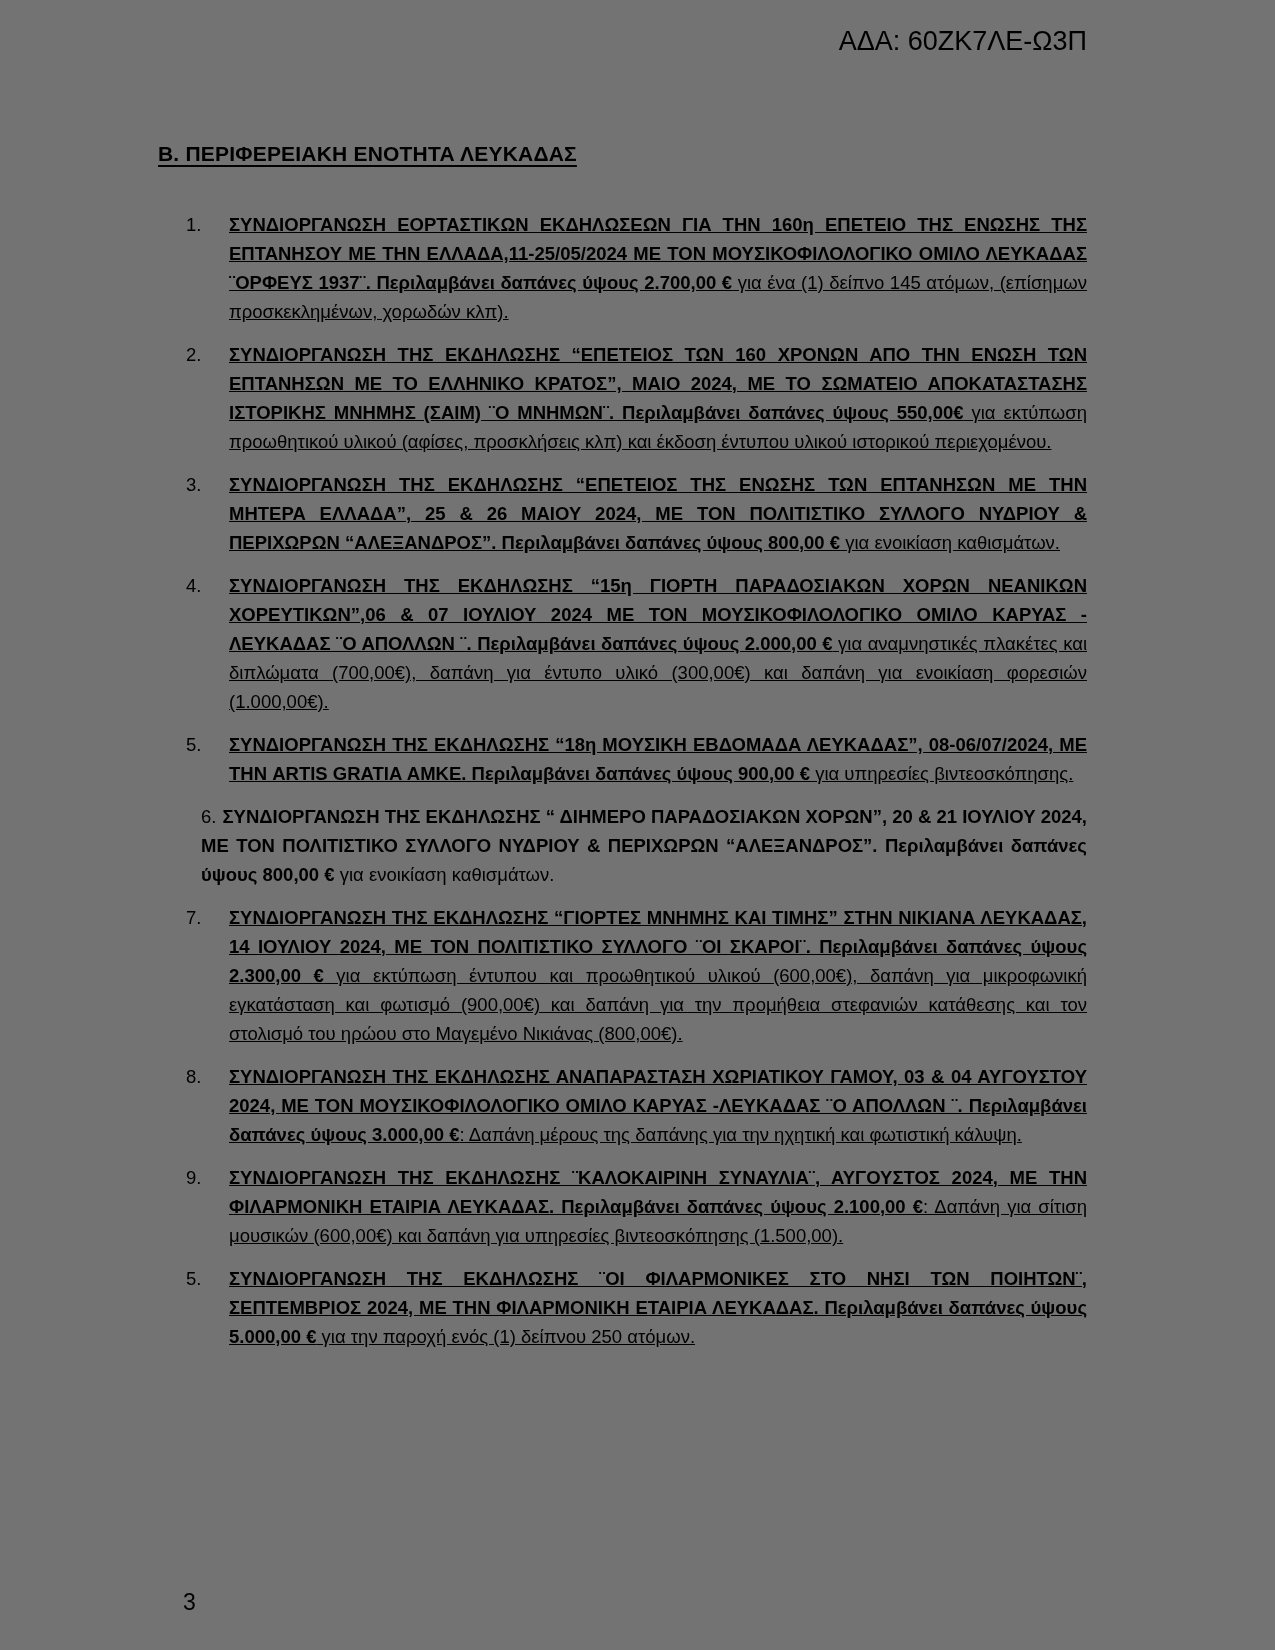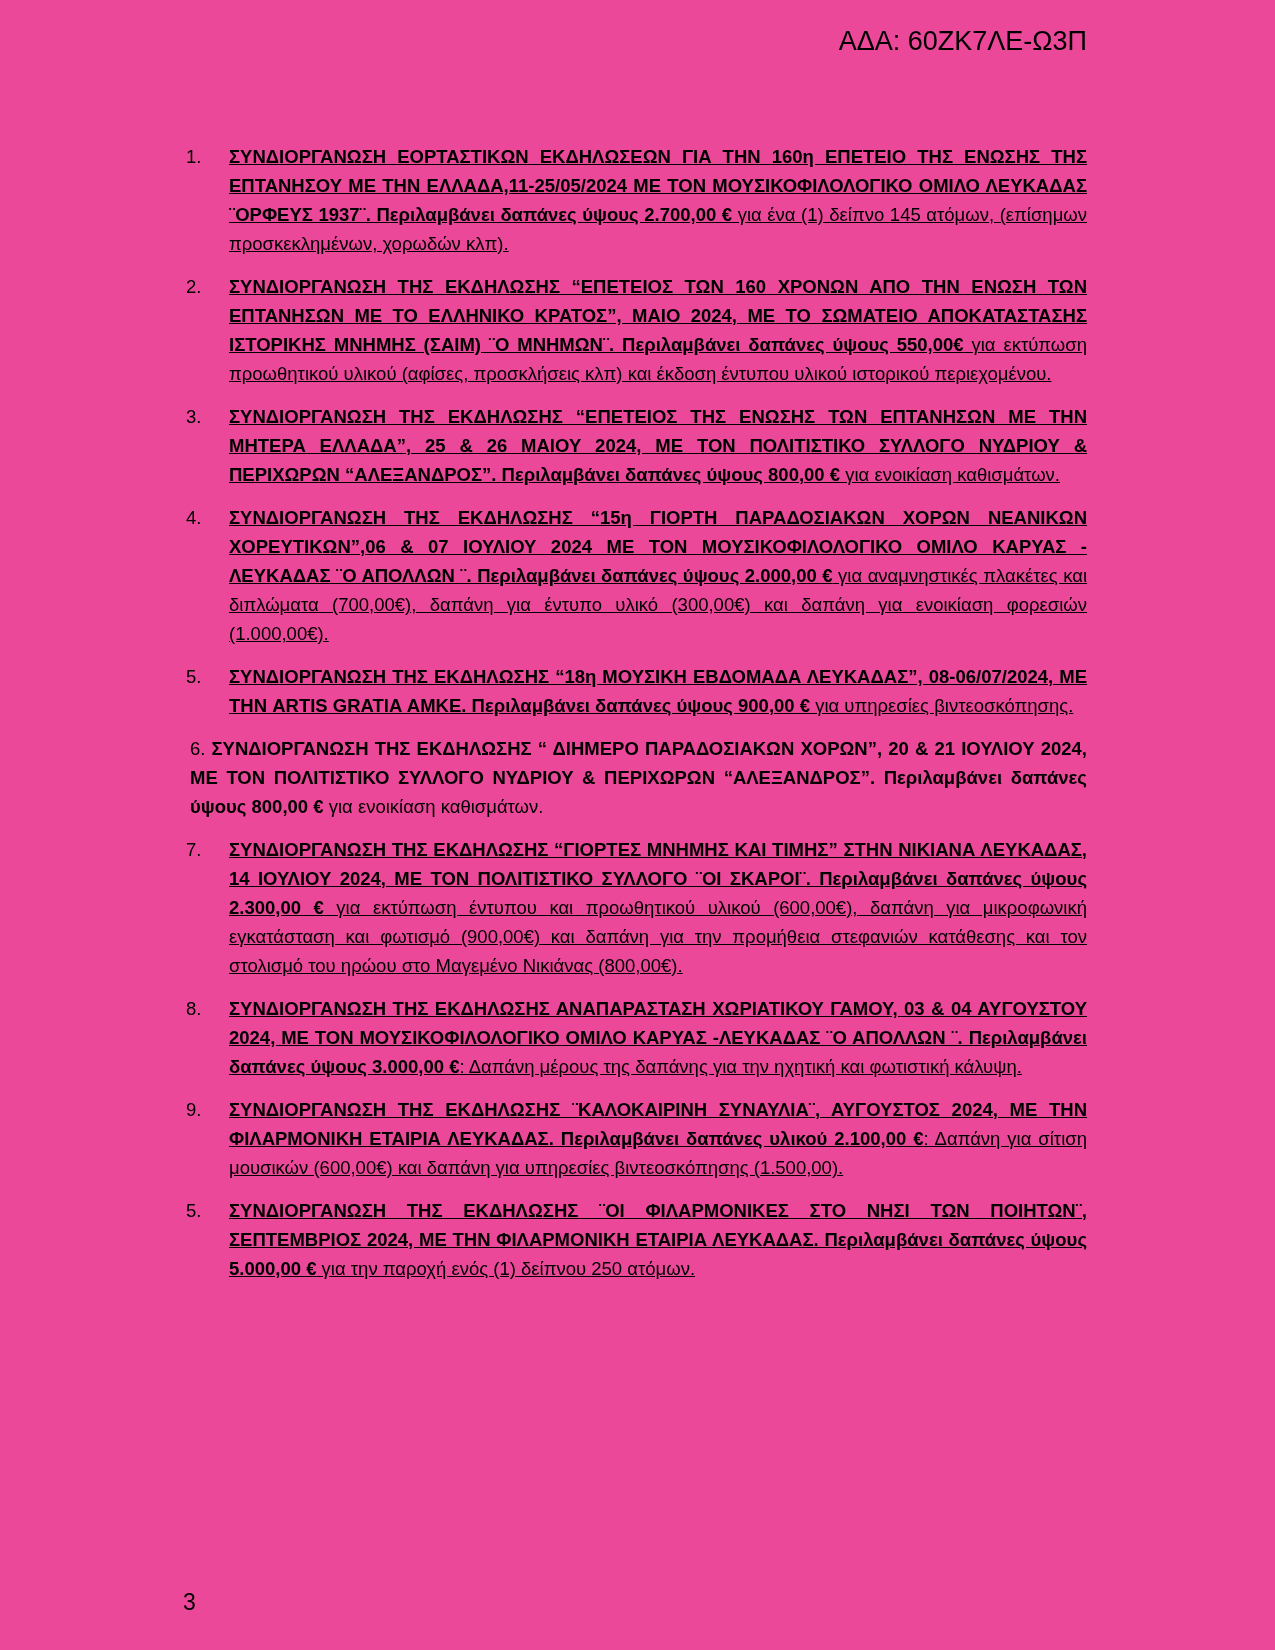--- a/index.html
+++ b/index.html
@@ -1,21 +1,21 @@
 <!DOCTYPE html>
 <html lang="el"><head>
 <meta charset="utf-8">
 <style>
   html, body { margin: 0; padding: 0; background: #e8e8e8; }
   .page {
     position: relative;
     width: 1275px;
     height: 1650px;
     margin: 0 auto;
-    background: #ec4899;
+    background: #737373;
     font-family: "Liberation Sans", sans-serif;
     color: #000000;
     overflow: hidden;
   }
   .ada {
     position: absolute;
     top: 26px;
     left: 0;
     right: 188px;
     text-align: right;
@@ -48,21 +48,21 @@
     flex: 0 0 43px;
     margin-left: 28px;
   }
   .item .itext {
     flex: 1 1 auto;
     text-align: justify;
     text-decoration: underline;
   }
   .item.paragraph {
     display: block;
-    margin-left: 32px;
+    margin-left: 43px;
     font-size: 18.5px;
     line-height: 29px;
     text-align: justify;
     margin-bottom: 14px;
   }
   .item.paragraph .num { margin: 0 6px 0 0; display: inline; }
   .b { font-weight: bold; }
   .page-number {
     position: absolute;
     left: 183px;
@@ -73,20 +73,21 @@
 </style>
 </head>
 <body>
 
 <div class="page">
 
   <div class="ada">ΑΔΑ: 60ZK7ΛΕ-Ω3Π</div>
 
   <div class="content">
 
+    <h1 class="section-title">Β. ΠΕΡΙΦΕΡΕΙΑΚΗ ΕΝΟΤΗΤΑ ΛΕΥΚΑΔΑΣ</h1>
 
     <div class="item">
       <span class="num">1.</span>
       <span class="itext"><span class="b">ΣΥΝΔΙΟΡΓΑΝΩΣΗ ΕΟΡΤΑΣΤΙΚΩΝ ΕΚΔΗΛΩΣΕΩΝ ΓΙΑ ΤΗΝ 160η ΕΠΕΤΕΙΟ ΤΗΣ ΕΝΩΣΗΣ ΤΗΣ ΕΠΤΑΝΗΣΟΥ ΜΕ ΤΗΝ ΕΛΛΑΔΑ,11-25/05/2024 ΜΕ ΤΟΝ ΜΟΥΣΙΚΟΦΙΛΟΛΟΓΙΚΟ ΟΜΙΛΟ ΛΕΥΚΑΔΑΣ ¨ΟΡΦΕΥΣ 1937¨. Περιλαμβάνει δαπάνες ύψους 2.700,00 €</span><span> για ένα (1) δείπνο 145 ατόμων, (επίσημων προσκεκλημένων, χορωδών κλπ).</span></span>
     </div>
 
     <div class="item">
       <span class="num">2.</span>
       <span class="itext"><span class="b">ΣΥΝΔΙΟΡΓΑΝΩΣΗ ΤΗΣ ΕΚΔΗΛΩΣΗΣ “ΕΠΕΤΕΙΟΣ ΤΩΝ 160 ΧΡΟΝΩΝ ΑΠΟ ΤΗΝ ΕΝΩΣΗ ΤΩΝ ΕΠΤΑΝΗΣΩΝ ΜΕ ΤΟ ΕΛΛΗΝΙΚΟ ΚΡΑΤΟΣ”, ΜΑΙΟ 2024, ΜΕ ΤΟ ΣΩΜΑΤΕΙΟ ΑΠΟΚΑΤΑΣΤΑΣΗΣ ΙΣΤΟΡΙΚΗΣ ΜΝΗΜΗΣ (ΣΑΙΜ) ¨Ο ΜΝΗΜΩΝ¨. Περιλαμβάνει δαπάνες ύψους  550,00€</span><span> για εκτύπωση προωθητικού υλικού (αφίσες, προσκλήσεις κλπ) και έκδοση έντυπου υλικού ιστορικού περιεχομένου.</span></span>
     </div>
@@ -115,21 +116,21 @@
       <span class="itext"><span class="b">ΣΥΝΔΙΟΡΓΑΝΩΣΗ ΤΗΣ ΕΚΔΗΛΩΣΗΣ “ΓΙΟΡΤΕΣ ΜΝΗΜΗΣ ΚΑΙ ΤΙΜΗΣ” ΣΤΗΝ ΝΙΚΙΑΝΑ ΛΕΥΚΑΔΑΣ, 14 ΙΟΥΛΙΟΥ 2024, ΜΕ ΤΟΝ ΠΟΛΙΤΙΣΤΙΚΟ ΣΥΛΛΟΓΟ ¨ΟΙ ΣΚΑΡΟΙ¨. Περιλαμβάνει δαπάνες ύψους 2.300,00 €</span><span> για εκτύπωση έντυπου και προωθητικού υλικού (600,00€), δαπάνη για μικροφωνική εγκατάσταση και φωτισμό (900,00€) και δαπάνη για την προμήθεια στεφανιών κατάθεσης και τον στολισμό του ηρώου στο Μαγεμένο Νικιάνας (800,00€).</span></span>
     </div>
 
     <div class="item">
       <span class="num">8.</span>
       <span class="itext"><span class="b">ΣΥΝΔΙΟΡΓΑΝΩΣΗ ΤΗΣ ΕΚΔΗΛΩΣΗΣ ΑΝΑΠΑΡΑΣΤΑΣΗ ΧΩΡΙΑΤΙΚΟΥ ΓΑΜΟΥ, 03 &amp; 04 ΑΥΓΟΥΣΤΟΥ 2024, ΜΕ ΤΟΝ ΜΟΥΣΙΚΟΦΙΛΟΛΟΓΙΚΟ ΟΜΙΛΟ ΚΑΡΥΑΣ -ΛΕΥΚΑΔΑΣ ¨Ο ΑΠΟΛΛΩΝ ¨. Περιλαμβάνει δαπάνες ύψους 3.000,00 €</span><span>: Δαπάνη μέρους της  δαπάνης για την ηχητική και φωτιστική κάλυψη.</span></span>
     </div>
 
     <div class="item">
       <span class="num">9.</span>
-      <span class="itext"><span class="b">ΣΥΝΔΙΟΡΓΑΝΩΣΗ ΤΗΣ ΕΚΔΗΛΩΣΗΣ ¨ΚΑΛΟΚΑΙΡΙΝΗ ΣΥΝΑΥΛΙΑ¨, ΑΥΓΟΥΣΤΟΣ 2024, ΜΕ ΤΗΝ ΦΙΛΑΡΜΟΝΙΚΗ ΕΤΑΙΡΙΑ ΛΕΥΚΑΔΑΣ. Περιλαμβάνει δαπάνες υλικού  2.100,00 €</span><span>: Δαπάνη για σίτιση μουσικών (600,00€) και δαπάνη για υπηρεσίες βιντεοσκόπησης (1.500,00).</span></span>
+      <span class="itext"><span class="b">ΣΥΝΔΙΟΡΓΑΝΩΣΗ ΤΗΣ ΕΚΔΗΛΩΣΗΣ ¨ΚΑΛΟΚΑΙΡΙΝΗ ΣΥΝΑΥΛΙΑ¨, ΑΥΓΟΥΣΤΟΣ 2024, ΜΕ ΤΗΝ ΦΙΛΑΡΜΟΝΙΚΗ ΕΤΑΙΡΙΑ ΛΕΥΚΑΔΑΣ. Περιλαμβάνει δαπάνες ύψους  2.100,00 €</span><span>: Δαπάνη για σίτιση μουσικών (600,00€) και δαπάνη για υπηρεσίες βιντεοσκόπησης (1.500,00).</span></span>
     </div>
 
     <div class="item">
       <span class="num">5.</span>
       <span class="itext"><span class="b">ΣΥΝΔΙΟΡΓΑΝΩΣΗ ΤΗΣ ΕΚΔΗΛΩΣΗΣ ¨ΟΙ ΦΙΛΑΡΜΟΝΙΚΕΣ ΣΤΟ ΝΗΣΙ ΤΩΝ ΠΟΙΗΤΩΝ¨, ΣΕΠΤΕΜΒΡΙΟΣ 2024, ΜΕ ΤΗΝ ΦΙΛΑΡΜΟΝΙΚΗ ΕΤΑΙΡΙΑ ΛΕΥΚΑΔΑΣ. Περιλαμβάνει δαπάνες ύψους  5.000,00 €</span><span> για την παροχή  ενός  (1) δείπνου  250 ατόμων.</span></span>
     </div>
 
   </div>
 
   <div class="page-number">3</div>

